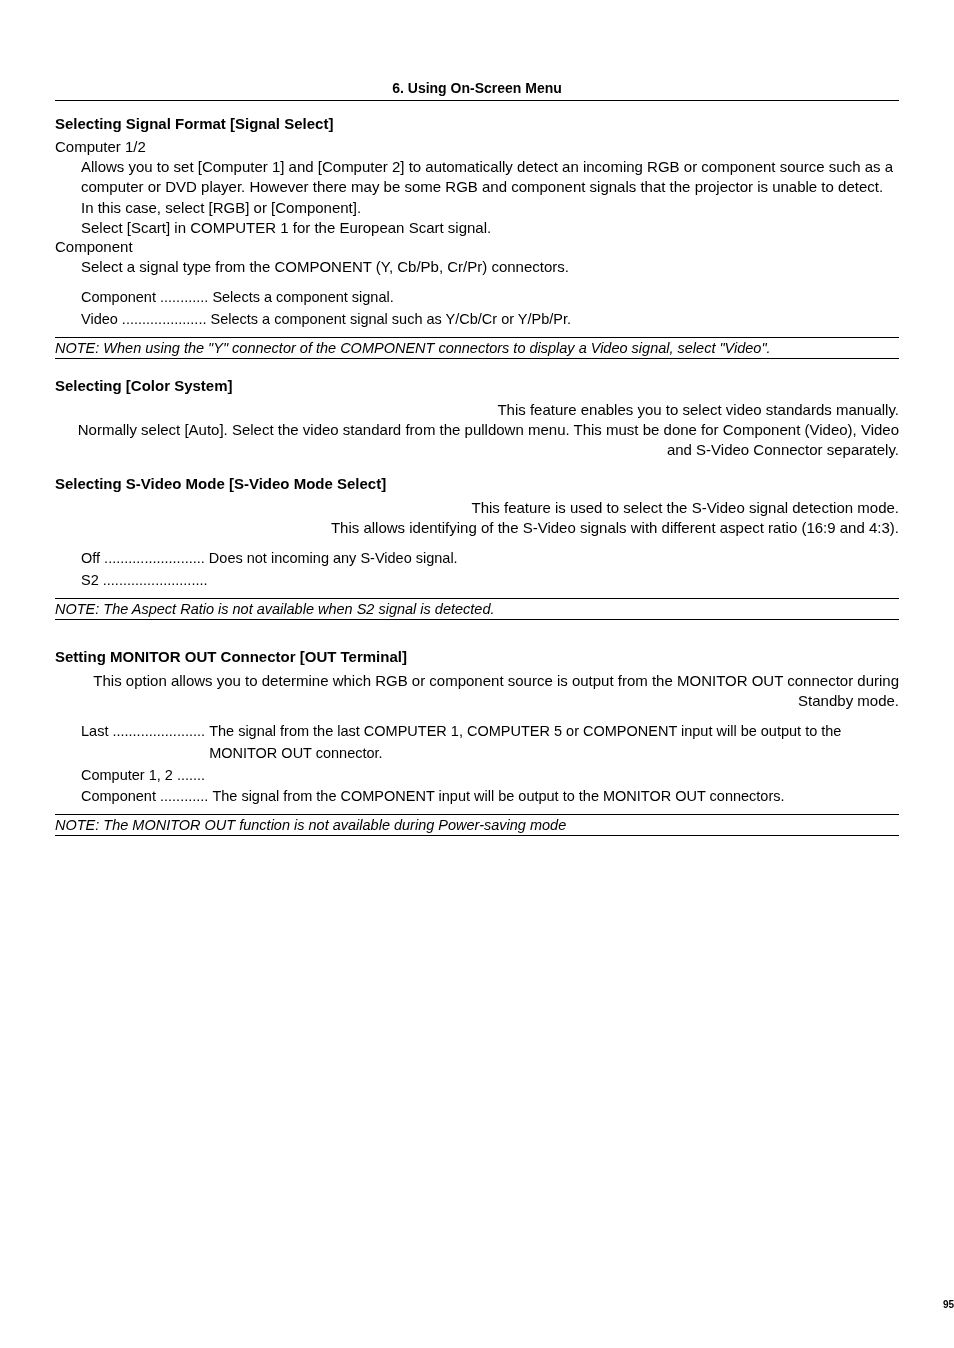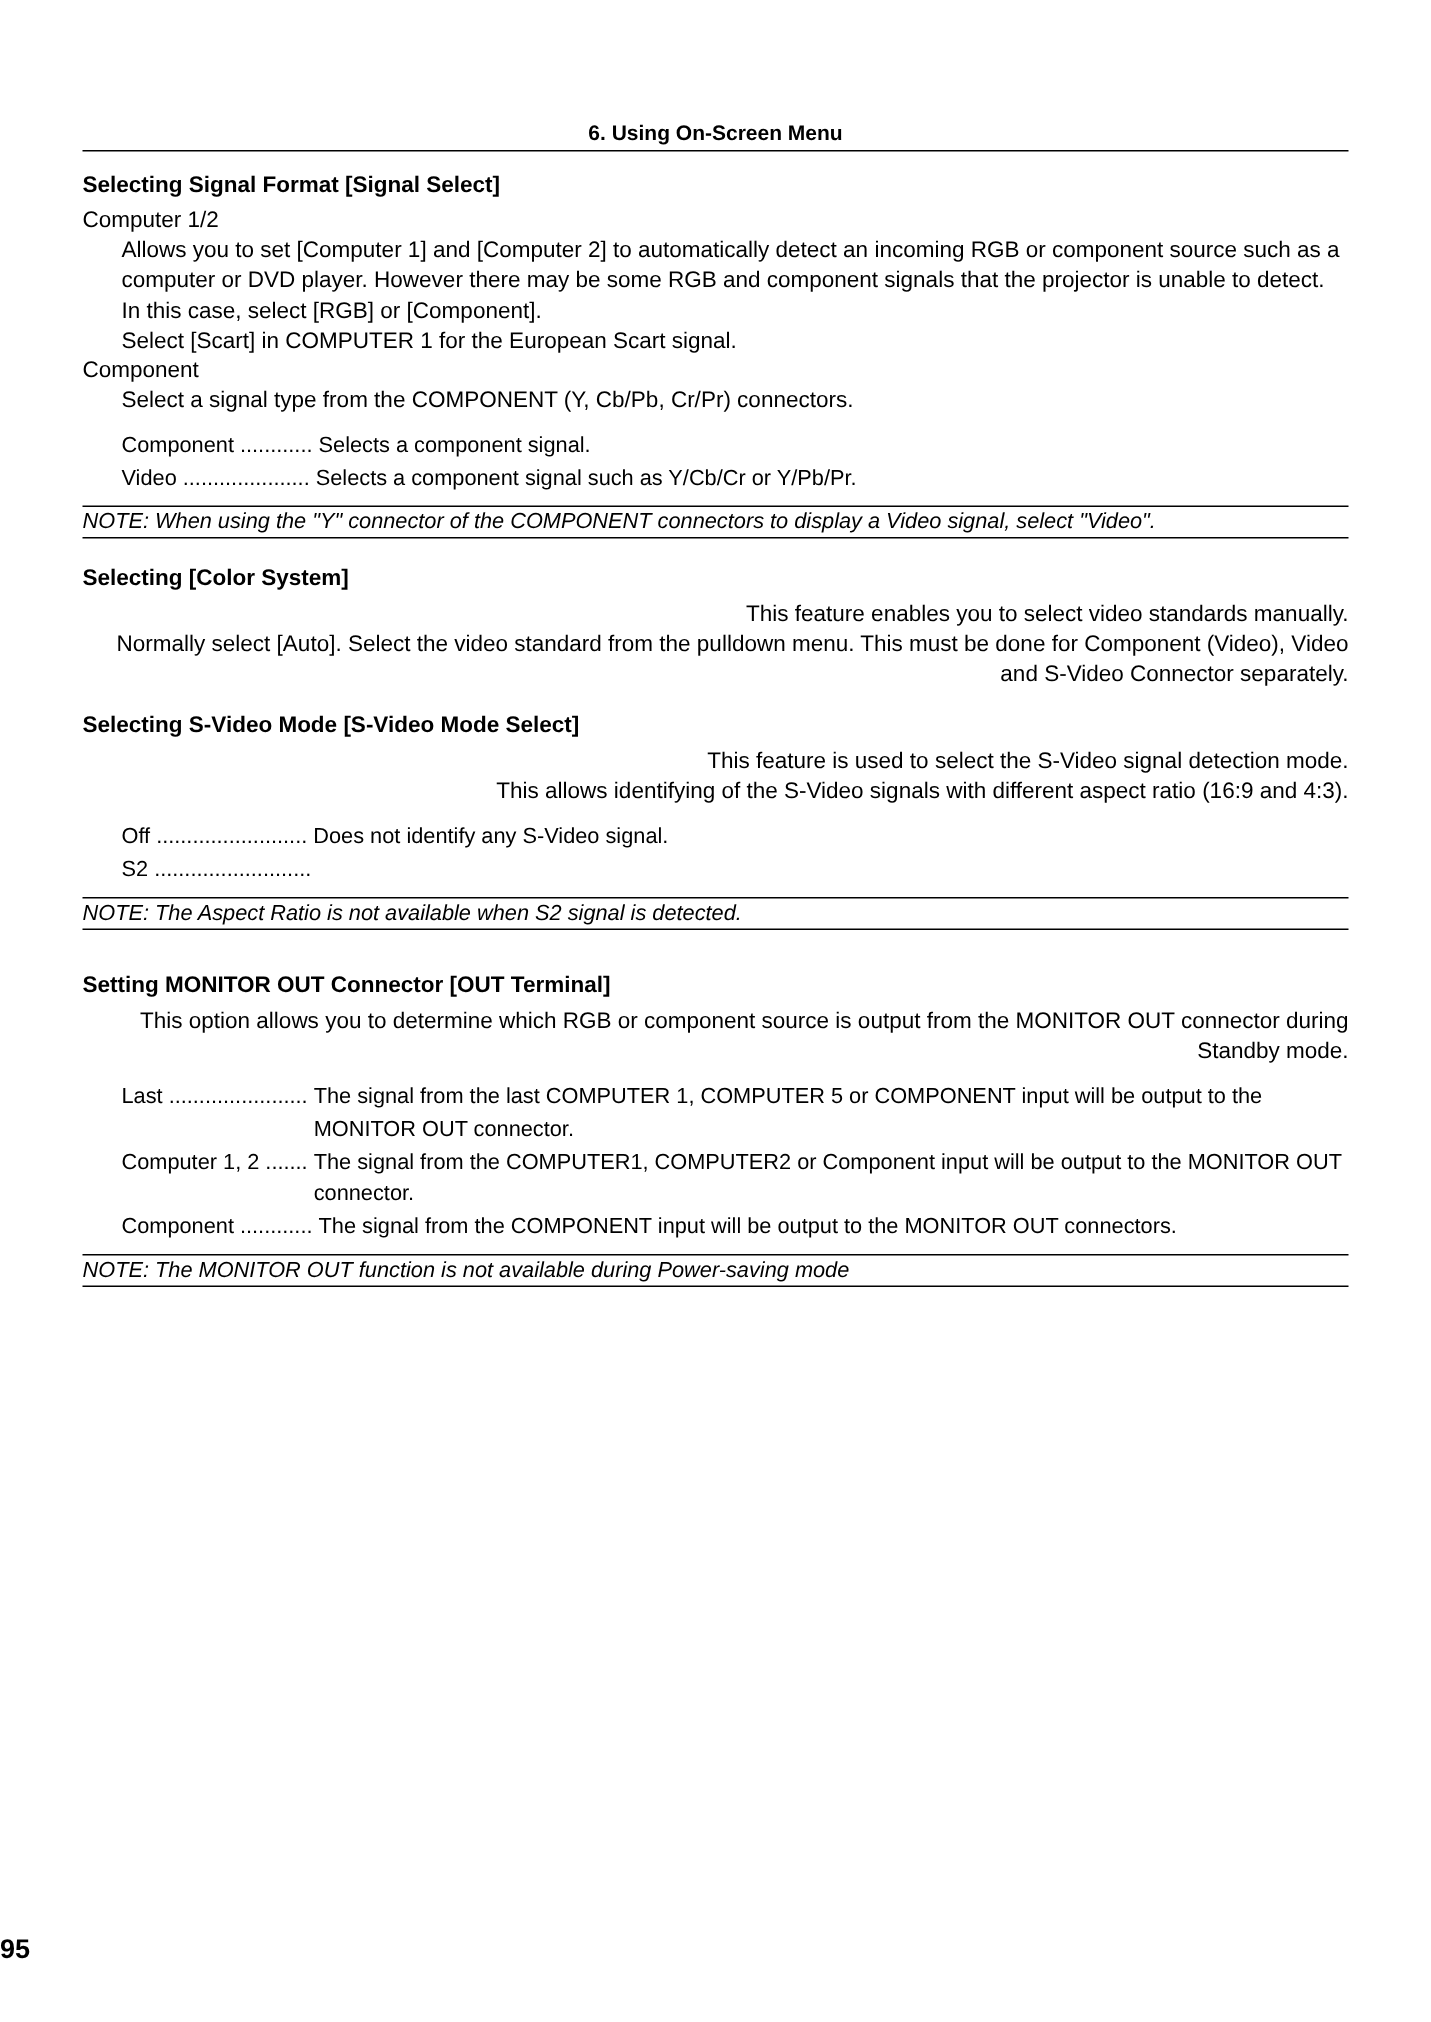--- a/index.html
+++ b/index.html
@@ -69,23 +69,23 @@
       font-size: 15px;
       line-height: 1.35;
       margin-bottom: 14px;
       text-align: right;
     }
     .page-num {
       position: absolute;
       bottom: 38px;
       left: 0;
       width: 100%;
-      text-align: left;
+      text-align: right;
       font-weight: bold;
-      font-size: 18px;
+      font-size: 10px;
     }
   </style>
 </head>
 <body>
 
 <div class="header-section">6. Using On-Screen Menu</div>
 <hr class="top-rule">
 
 <div class="h-bold">Selecting Signal Format [Signal Select]</div>
 <div class="sub-label">Computer 1/2</div>
@@ -114,38 +114,37 @@
 </div>
 
 <div class="h-bold">Selecting S-Video Mode [S-Video Mode Select]</div>
 <div class="body-p" style="margin-bottom:10px;">
   <span>This feature is used to select the S-Video signal detection mode.</span><br>
   <span>This allows identifying of the S-Video signals with different aspect ratio (16:9 and 4:3).</span>
 </div>
 <div class="tight-block">
   <div class="def-row">
     <span class="def-term">Off ......................... </span>
-    <span class="def-desc">Does not identify any S-Video signal.</span>
+    <span class="def-desc">Does not incoming any S-Video signal.</span>
   </div>
   <div class="def-row">
     <span class="def-term">S2 .......................... </span>
   </div>
 </div>
 <div class="note-bar" style="margin-bottom:28px;">NOTE: The Aspect Ratio is not available when S2 signal is detected.</div>
 
 <div class="h-bold">Setting MONITOR OUT Connector [OUT Terminal]</div>
 <div class="body-p" style="margin-bottom:10px;">This option allows you to determine which RGB or component source is output from the MONITOR OUT connector during Standby mode.</div>
 <div class="tight-block">
   <div class="def-row">
     <span class="def-term">Last ....................... </span>
     <span class="def-desc">The signal from the last COMPUTER 1, COMPUTER 5 or COMPONENT input will be output to the MONITOR OUT connector.</span>
   </div>
   <div class="def-row">
     <span class="def-term">Computer 1, 2 ....... </span>
-    <span class="def-desc">The signal from the COMPUTER1, COMPUTER2 or Component input will be output to the MONITOR OUT connector.</span>
   </div>
   <div class="def-row">
     <span class="def-term">Component ............ </span>
     <span class="def-desc">The signal from the COMPONENT input will be output to the MONITOR OUT connectors.</span>
   </div>
 </div>
 <div class="note-bar">NOTE: The MONITOR OUT function is not available during Power-saving mode</div>
 
 <div class="page-num">95</div>
 

